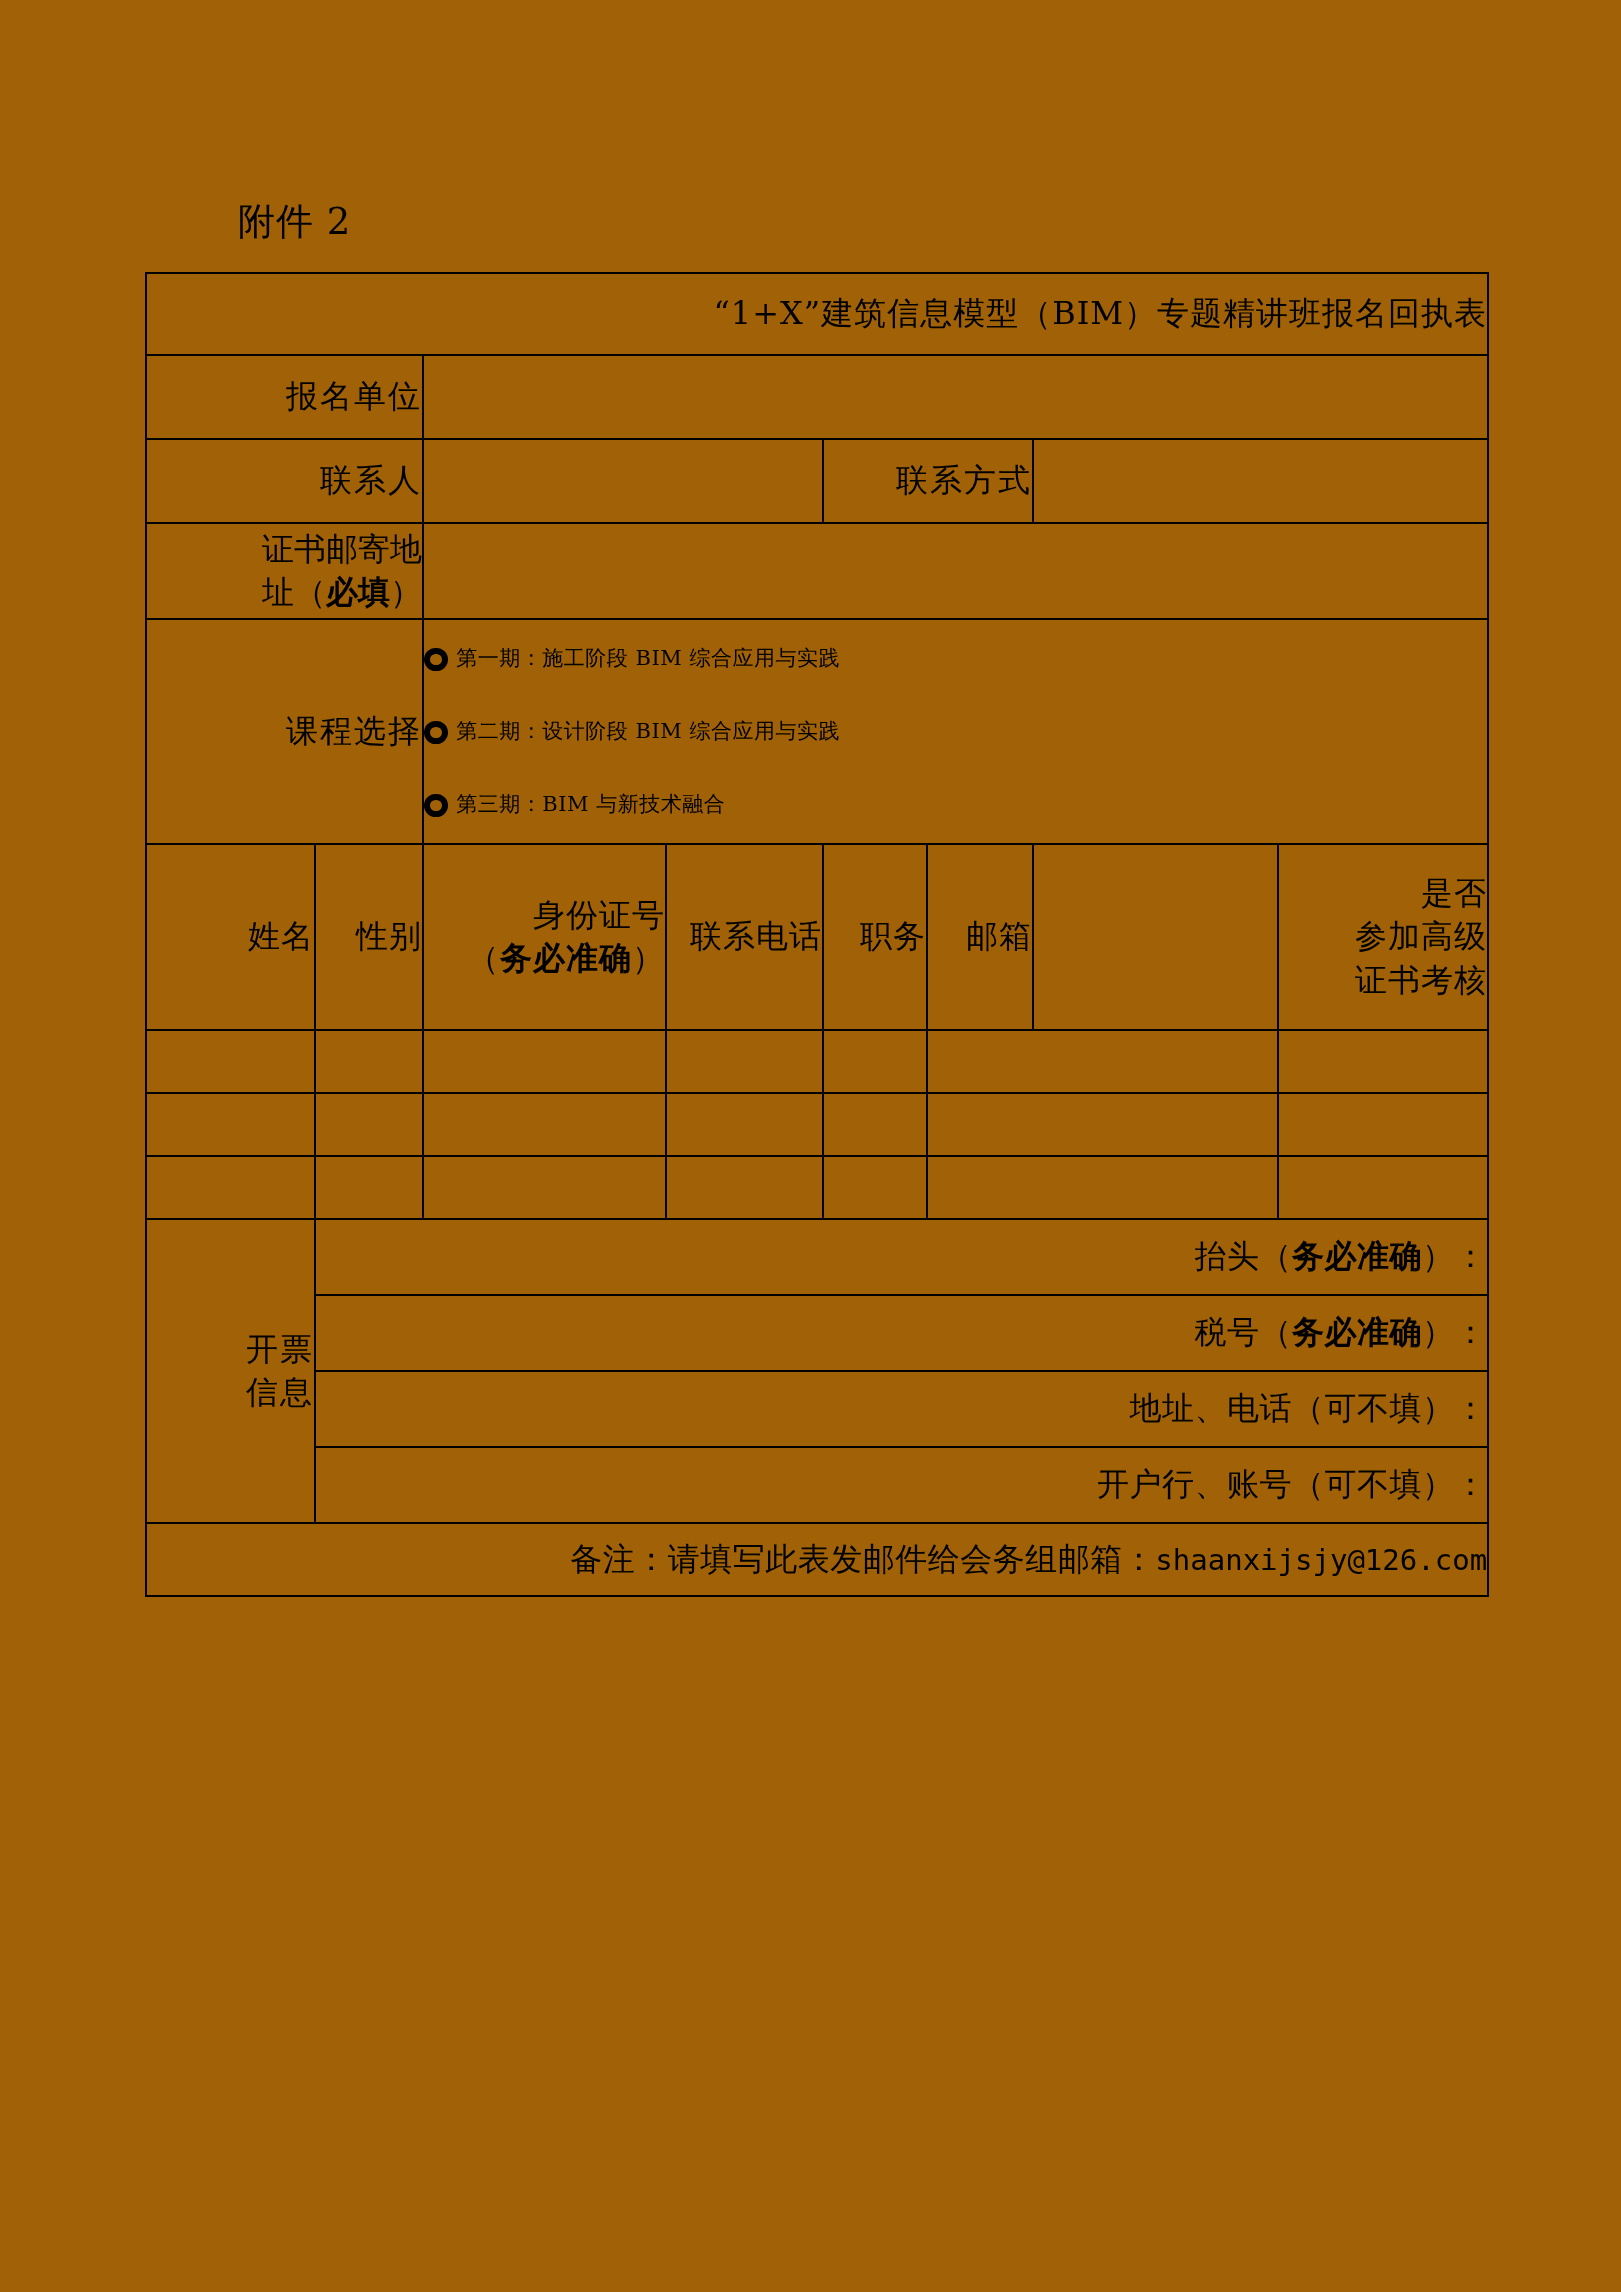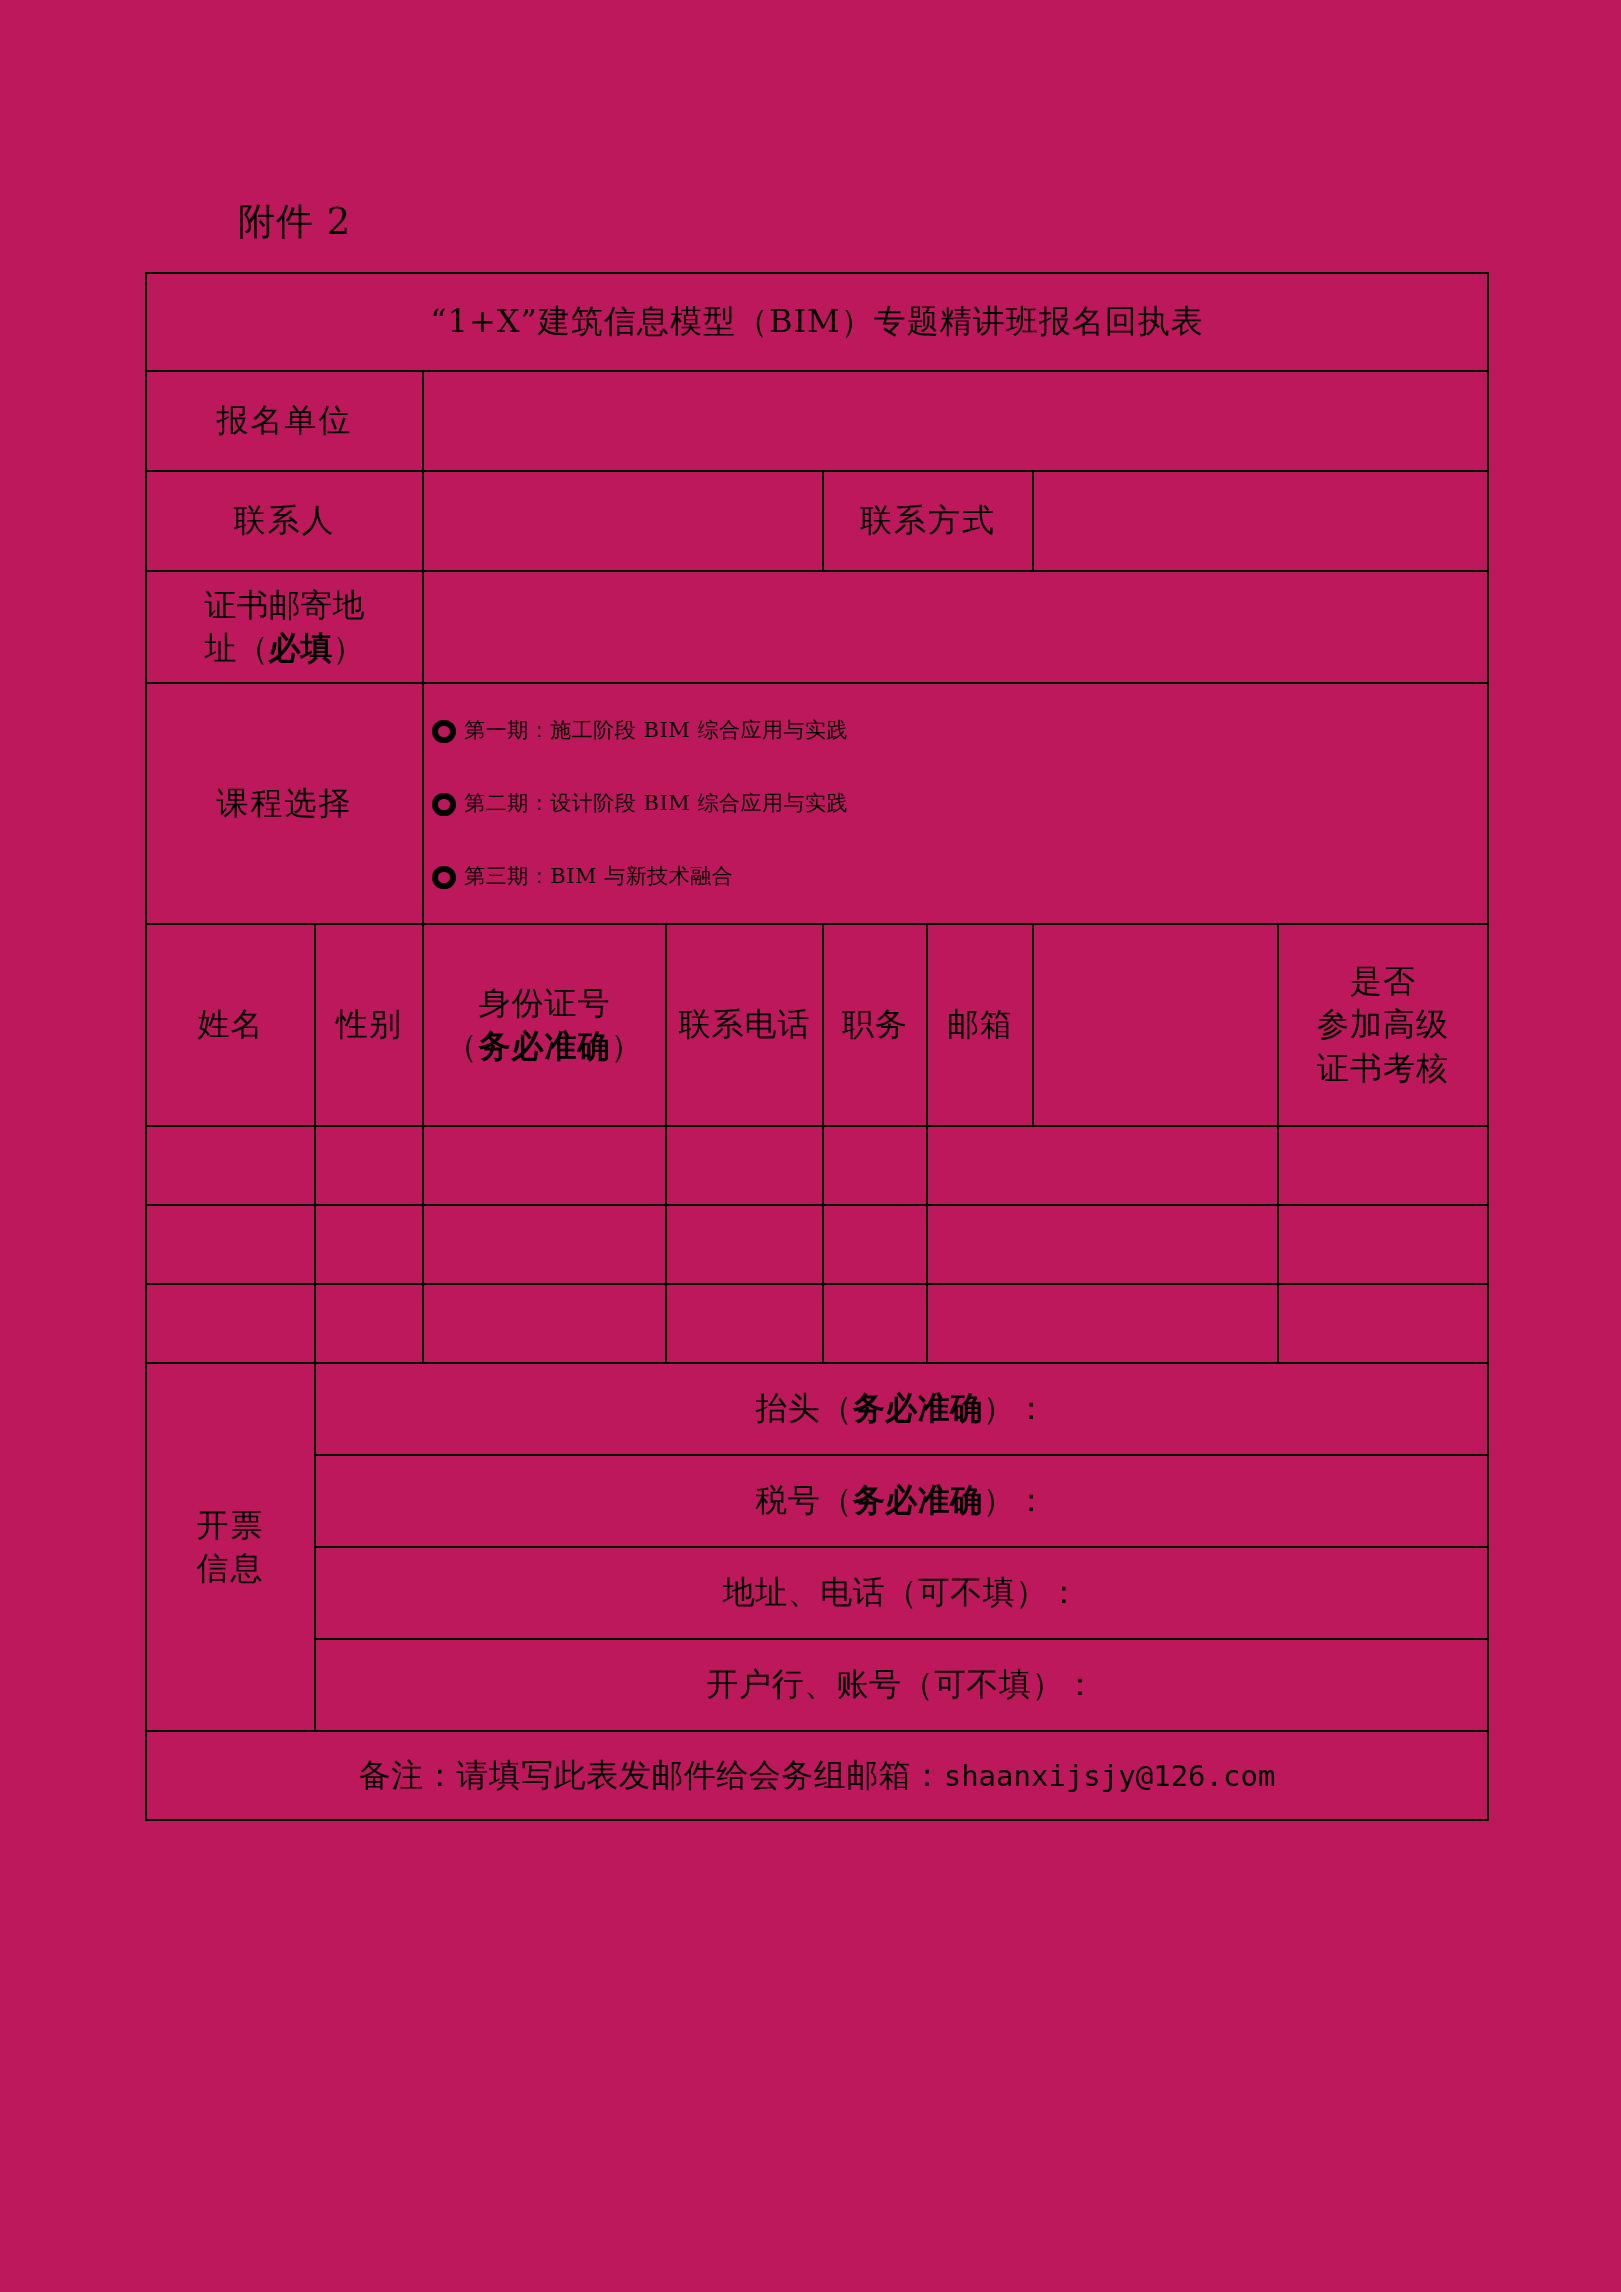--- a/index.html
+++ b/index.html
@@ -15,21 +15,21 @@
     position: relative;
     overflow: hidden;
   }
 
   .page {
     position: absolute;
     left: 0;
     top: 0;
     width: 1621px;
     height: 2293px;
-    background: #be185d;
+    background: #a16207;
   }
 
   .attachment-label {
     position: absolute;
     left: 238px;
     top: 203px;
     font-size: 37px;
     line-height: 1;
     letter-spacing: 1px;
     white-space: nowrap;
@@ -38,25 +38,25 @@
   table.form {
     position: absolute;
     left: 145px;
     top: 272px;
     width: 1331px;
     border-collapse: collapse;
     table-layout: fixed;
   }
   table.form td {
     border: 2px solid #000000;
-    padding: 8px;
+    padding: 0;
     vertical-align: middle;
     font-size: 32px;
     line-height: 1.35;
-    text-align: center;
+    text-align: right;
   }
 
   .title-cell {
     height: 80px;
     font-size: 36px;
     letter-spacing: 1px;
     white-space: nowrap;
   }
 
   .label-cell {

